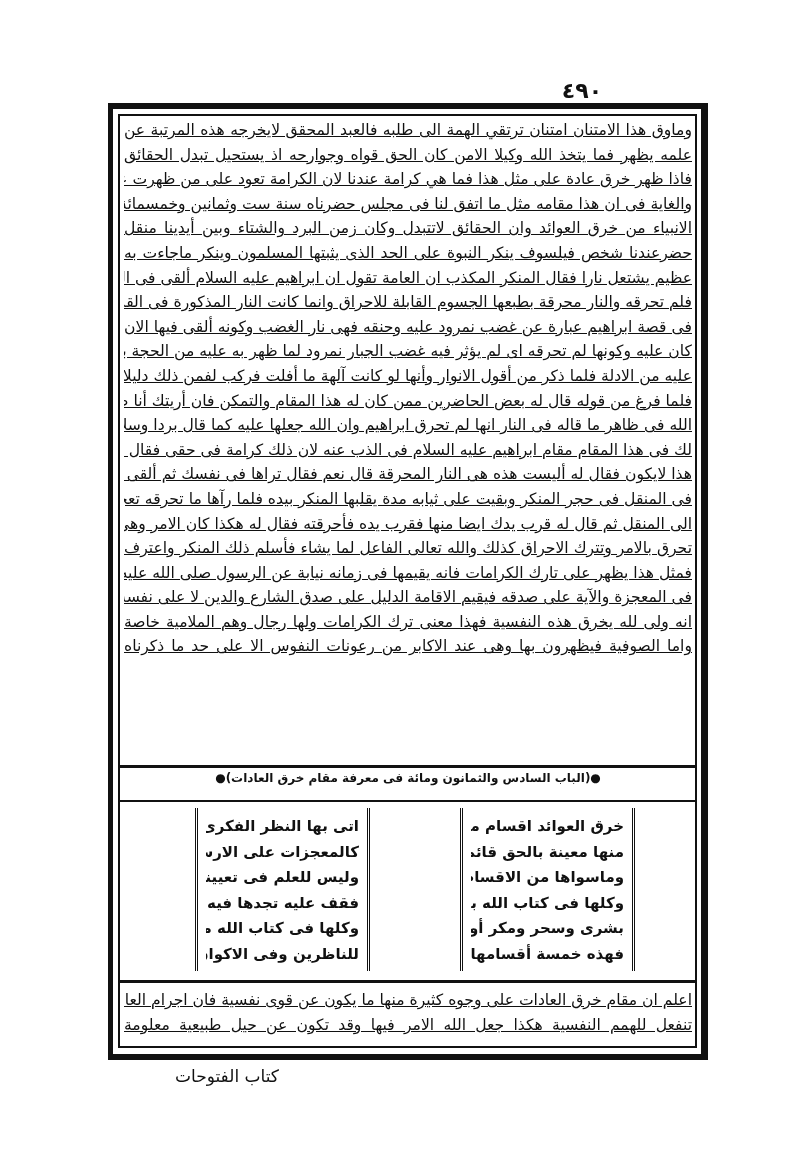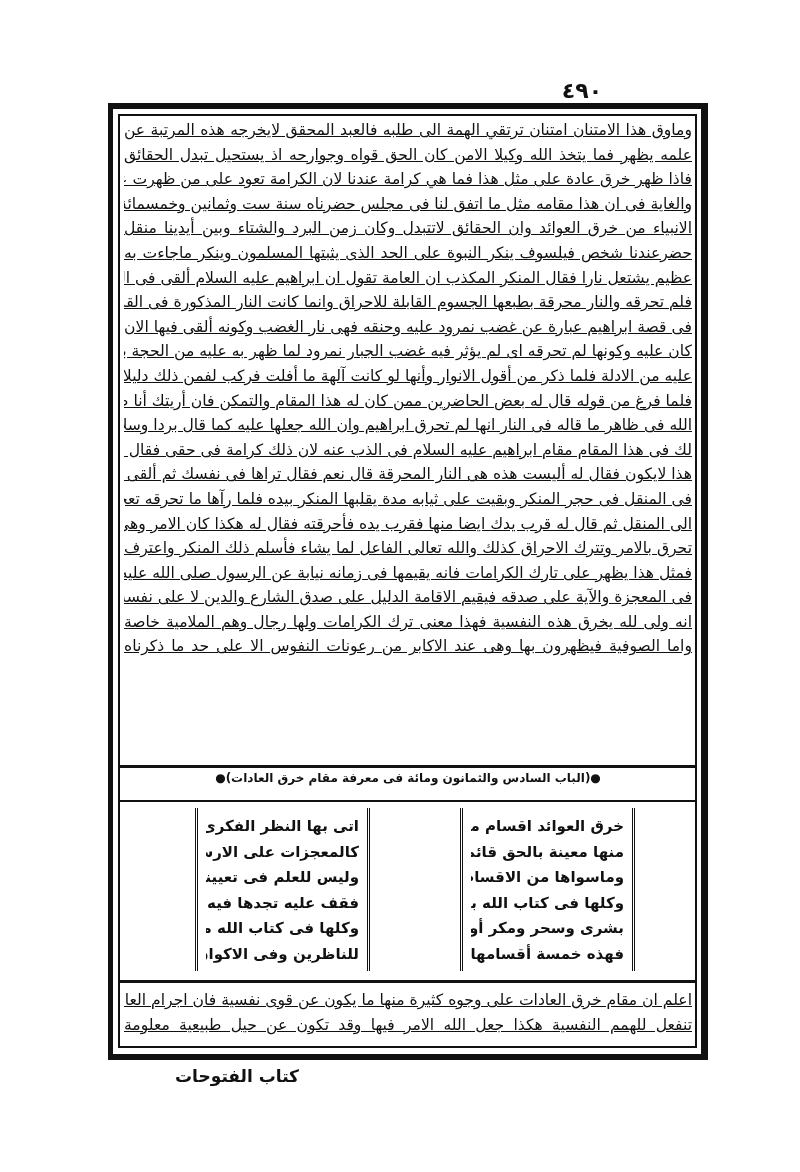--- a/index.html
+++ b/index.html
@@ -134,21 +134,21 @@
       direction: rtl;
       font-size: 15.6px;
       line-height: 24.5px;
     }
     .catchword {
       position: absolute;
       left: 175px;
       top: 1066px;
       direction: rtl;
       font-size: 17px;
-      font-weight: bold;
+      font-weight: normal;
     }
   </style>
 </head>
 <body>
 
 <div class="page-number">٤٩٠</div>
 
 <div class="frame-outer"></div>
 <div class="frame-inner"></div>
 

